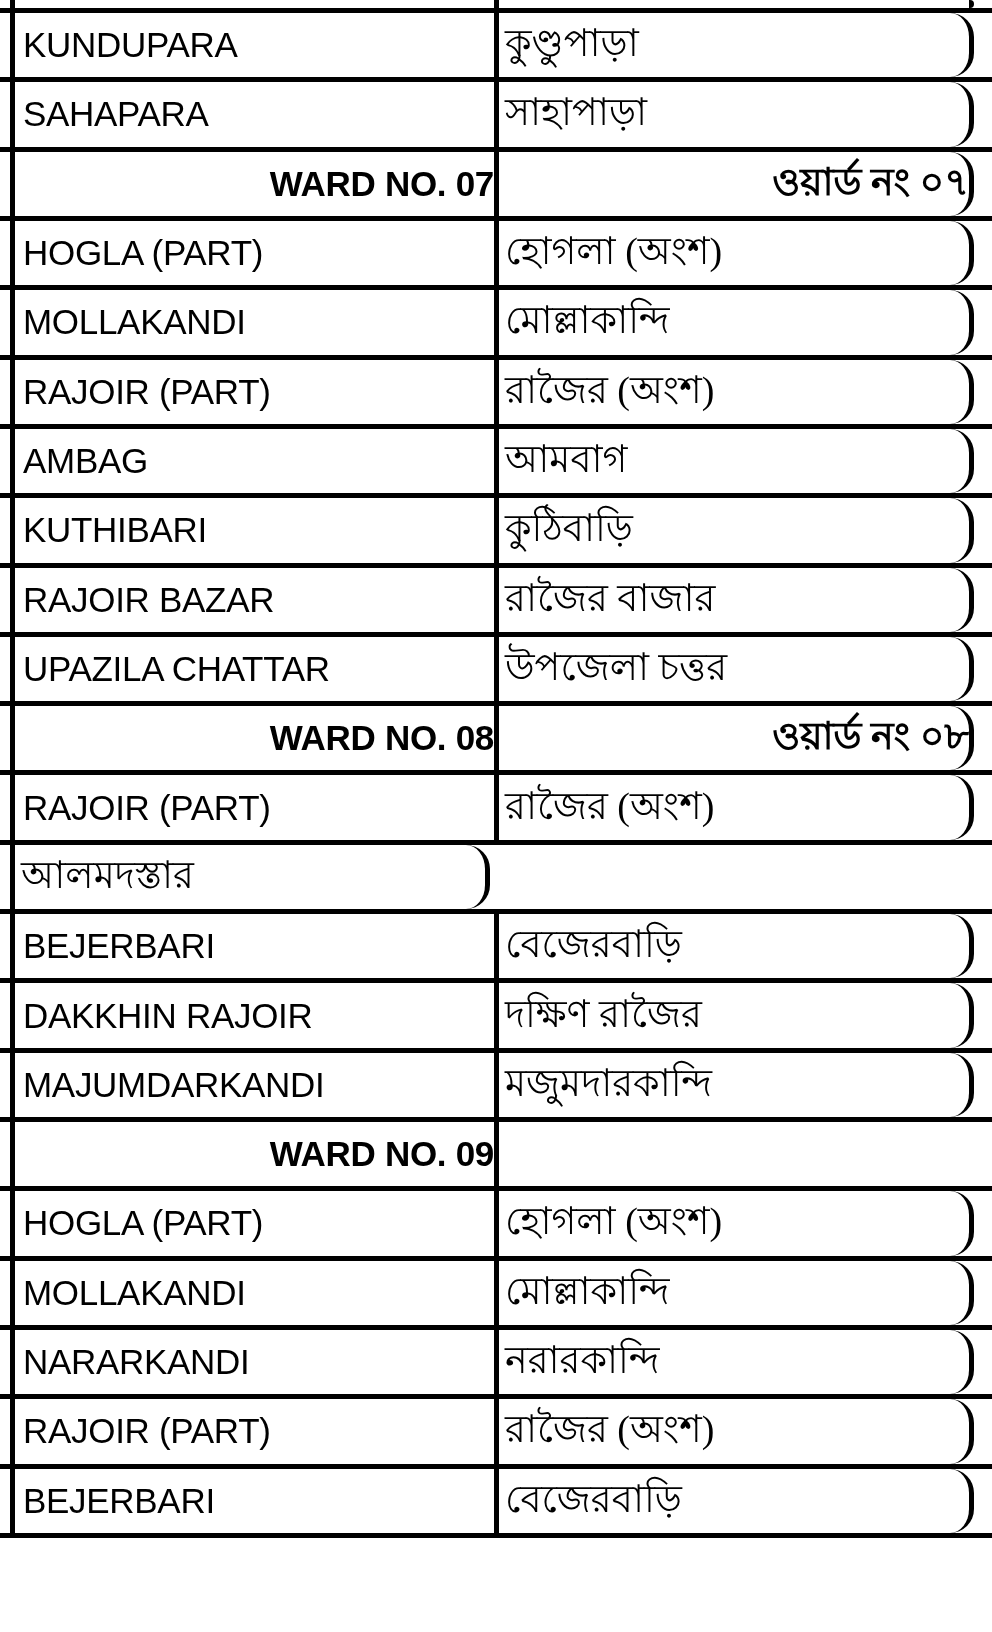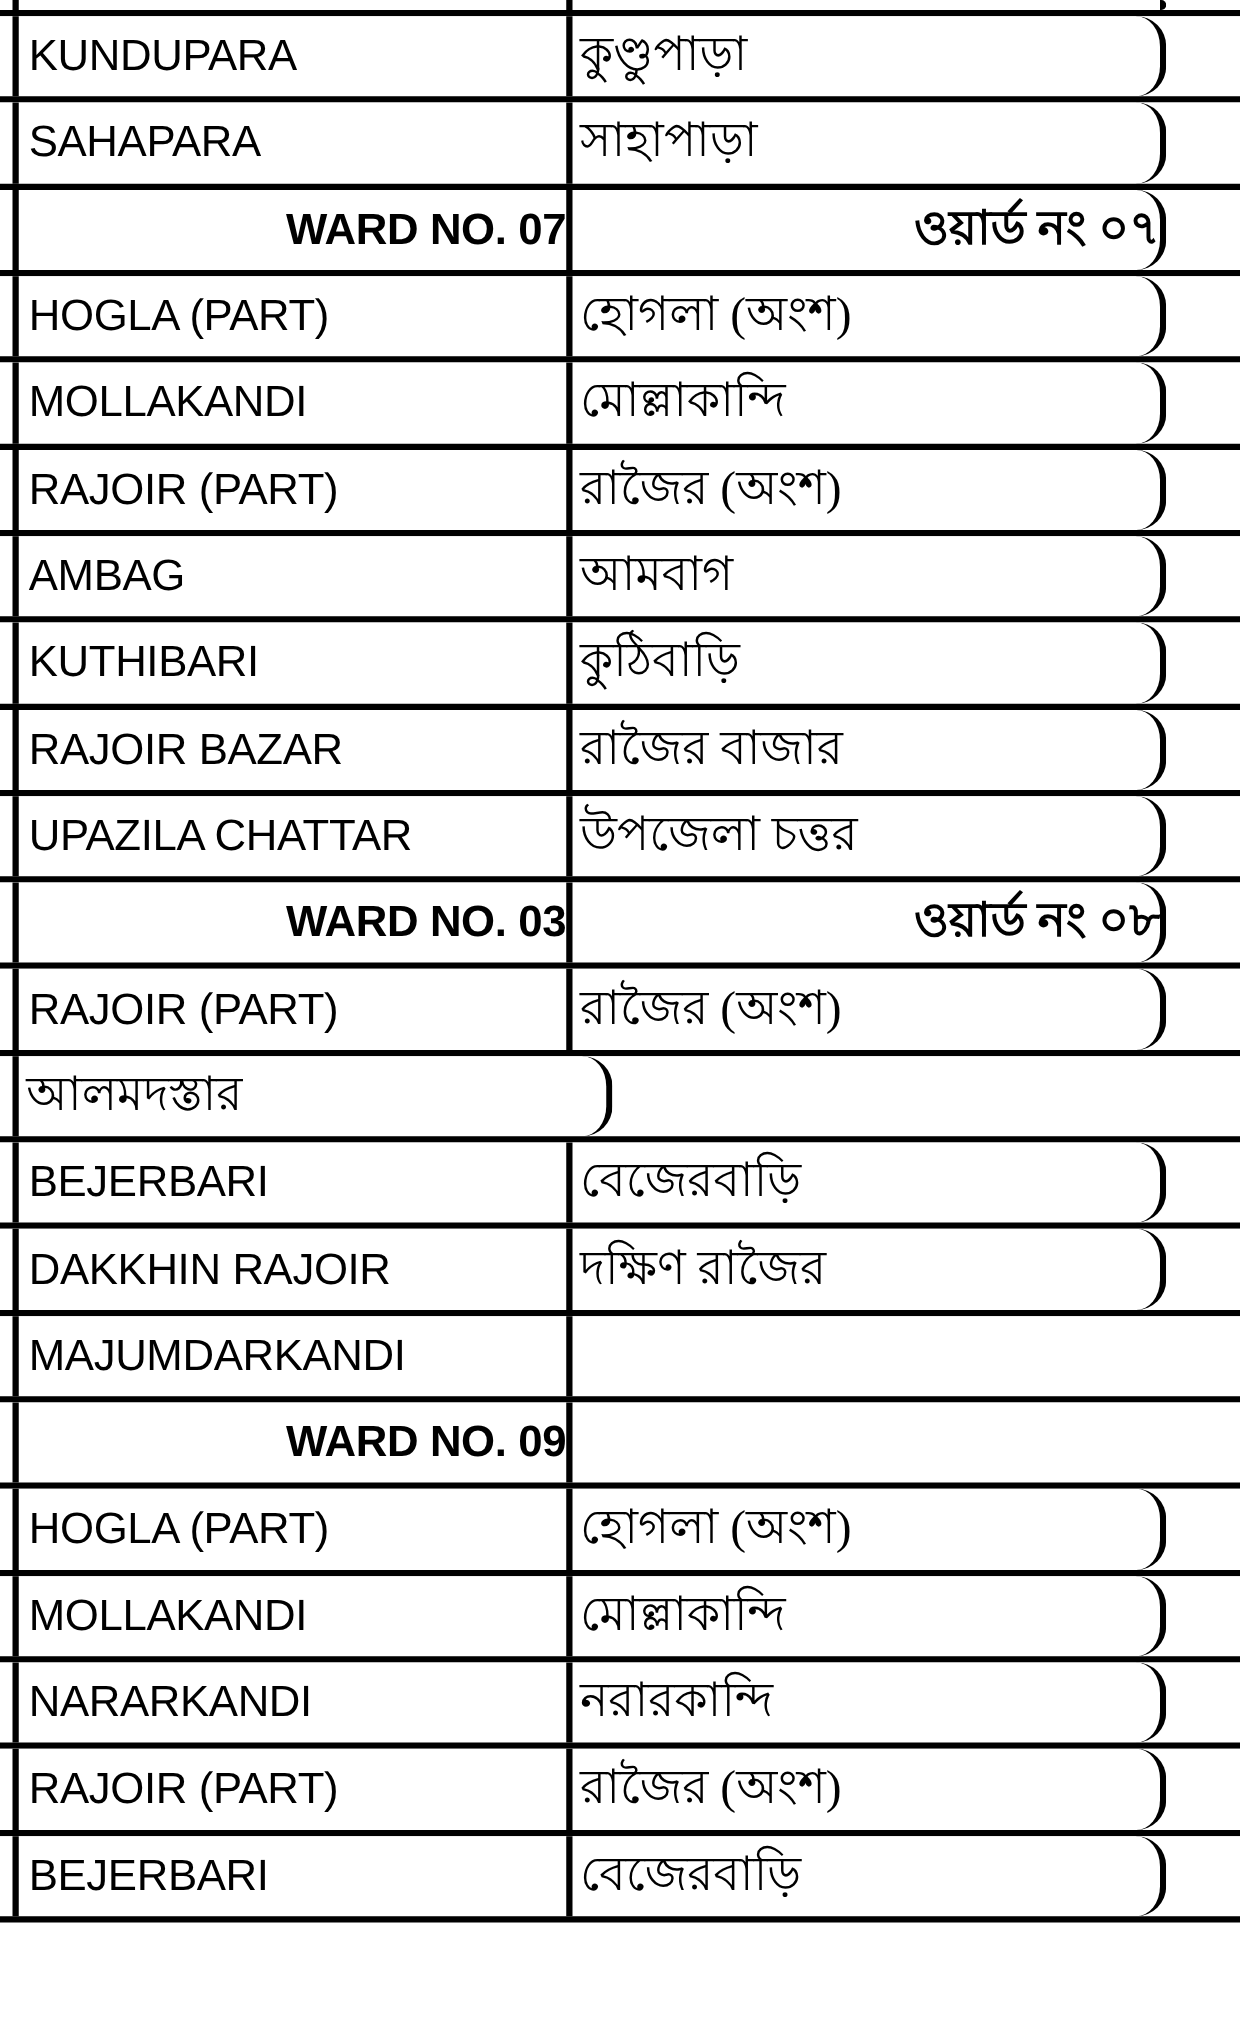--- a/index.html
+++ b/index.html
@@ -35,21 +35,21 @@
     display: flex;
     align-items: center;
     overflow: hidden;
     white-space: nowrap;
   }
   .edge-left {
     width: 15px;
     border-right: 5px solid #000000;
   }
   .cell-en {
-    width: 443px;
+    width: 484px;
     border-right: 5px solid #000000;
     padding-left: 8px;
     font-size: 35px;
     letter-spacing: -0.3px;
   }
   .cell-bn {
     width: 475px;
     border-right: 5px solid #000000;
     padding-left: 6px;
     font-family: "Liberation Serif", serif;
@@ -174,21 +174,21 @@
       <span>UPAZILA CHATTAR</span>
     </div>
     <div class="cell cell-bn">
       <span>উপজেলা চত্তর</span>
     </div>
     <div class="cell edge-right"></div>
   </div>
       <div class="row bold">
     <div class="cell edge-left"></div>
     <div class="cell cell-en">
-      <span>WARD NO. 03</span>
+      <span>WARD NO. 08</span>
     </div>
     <div class="cell cell-bn">
       <span>ওয়ার্ড নং ০৮</span>
     </div>
     <div class="cell edge-right"></div>
   </div>
       <div class="row">
     <div class="cell edge-left"></div>
     <div class="cell cell-en">
       <span>RAJOIR (PART)</span>
@@ -223,20 +223,23 @@
     <div class="cell cell-bn">
       <span>দক্ষিণ রাজৈর</span>
     </div>
     <div class="cell edge-right"></div>
   </div>
       <div class="row">
     <div class="cell edge-left"></div>
     <div class="cell cell-en">
       <span>MAJUMDARKANDI</span>
     </div>
+    <div class="cell cell-bn">
+      <span>মজুমদারকান্দি</span>
+    </div>
     <div class="cell edge-right"></div>
   </div>
       <div class="row bold">
     <div class="cell edge-left"></div>
     <div class="cell cell-en">
       <span>WARD NO. 09</span>
     </div>
     <div class="cell edge-right"></div>
   </div>
       <div class="row">

